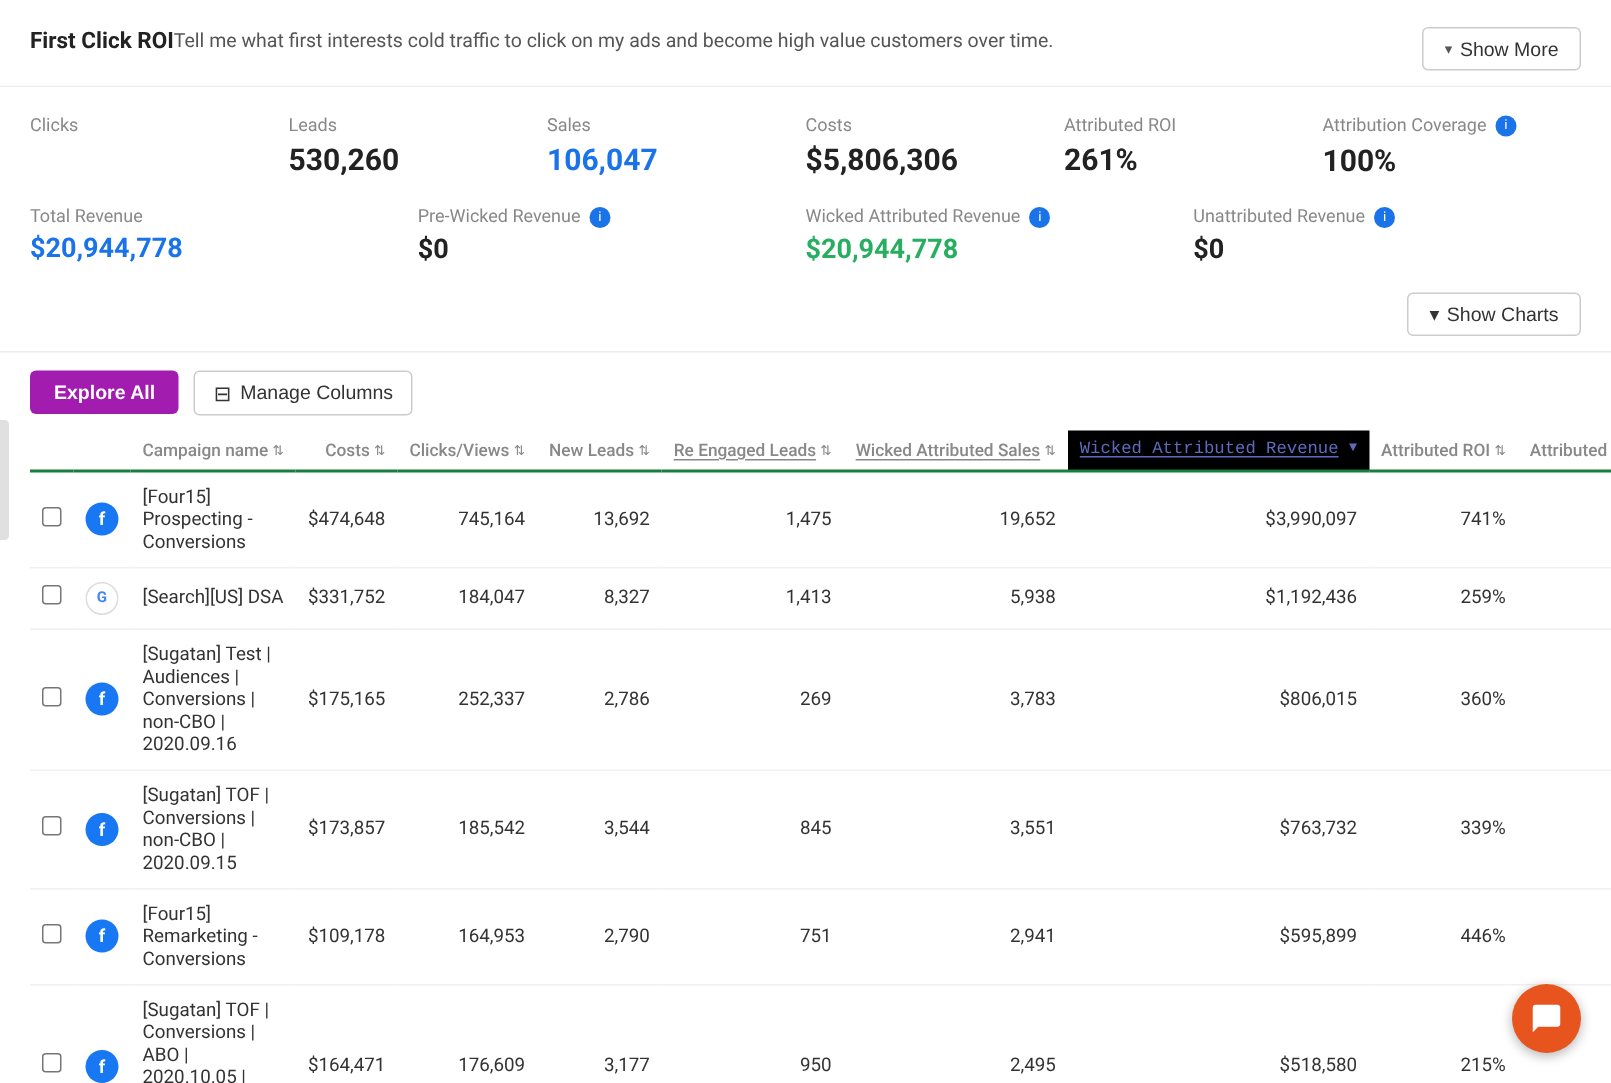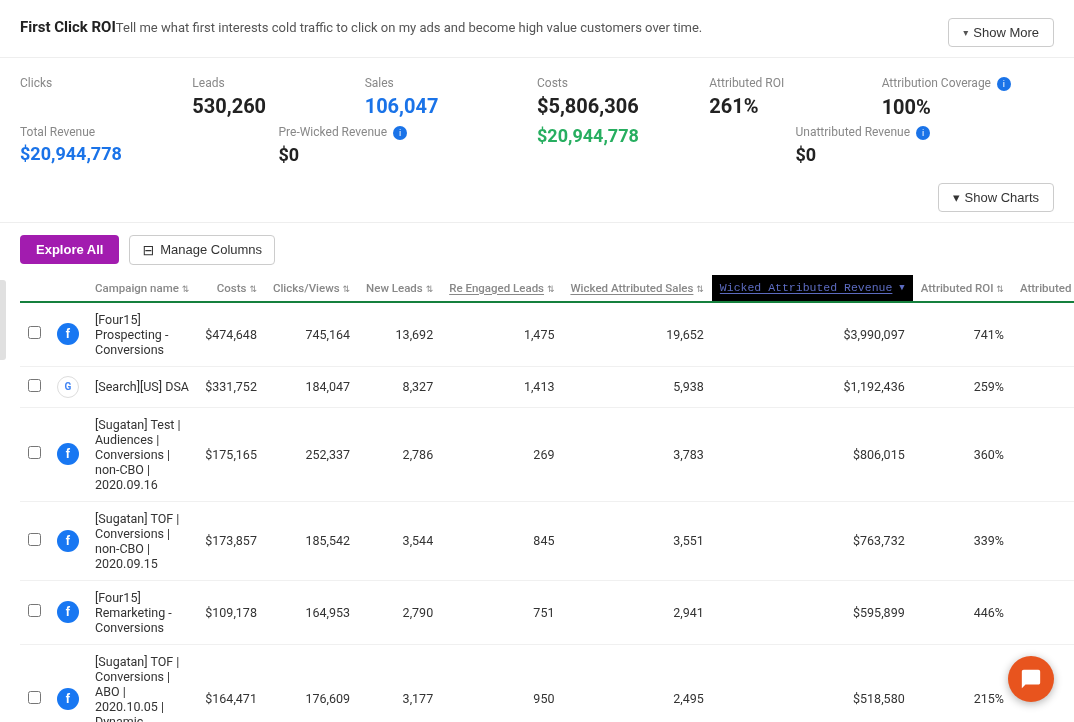--- a/index.html
+++ b/index.html
@@ -53,21 +53,21 @@
       color: #555;
     }
 
     
     .stats-section {
       padding: 18px 20px 10px 20px;
     }
     .stats-row {
       display: flex;
       gap: 0;
-      margin-bottom: 6px;
+      margin-bottom: 18px;
     }
     .stat-item {
       flex: 1;
       padding-right: 20px;
     }
     .stat-label {
       font-size: 12px;
       color: #888;
       margin-bottom: 4px;
     }
@@ -328,20 +328,24 @@
         <div class="revenue-value blue">$20,944,778</div>
       </div>
       <div class="revenue-item">
         <div class="revenue-label">
           <span>Pre-Wicked Revenue</span>
           <span class="stat-info">i</span>
         </div>
         <div class="revenue-value black">$0</div>
       </div>
       <div class="revenue-item">
+        <div class="revenue-label">
+          <span>Wicked Attributed Revenue</span>
+          <span class="stat-info">i</span>
+        </div>
         <div class="revenue-value green">$20,944,778</div>
       </div>
       <div class="revenue-item">
         <div class="revenue-label">
           <span>Unattributed Revenue</span>
           <span class="stat-info">i</span>
         </div>
         <div class="revenue-value black">$0</div>
       </div>
     </div>

